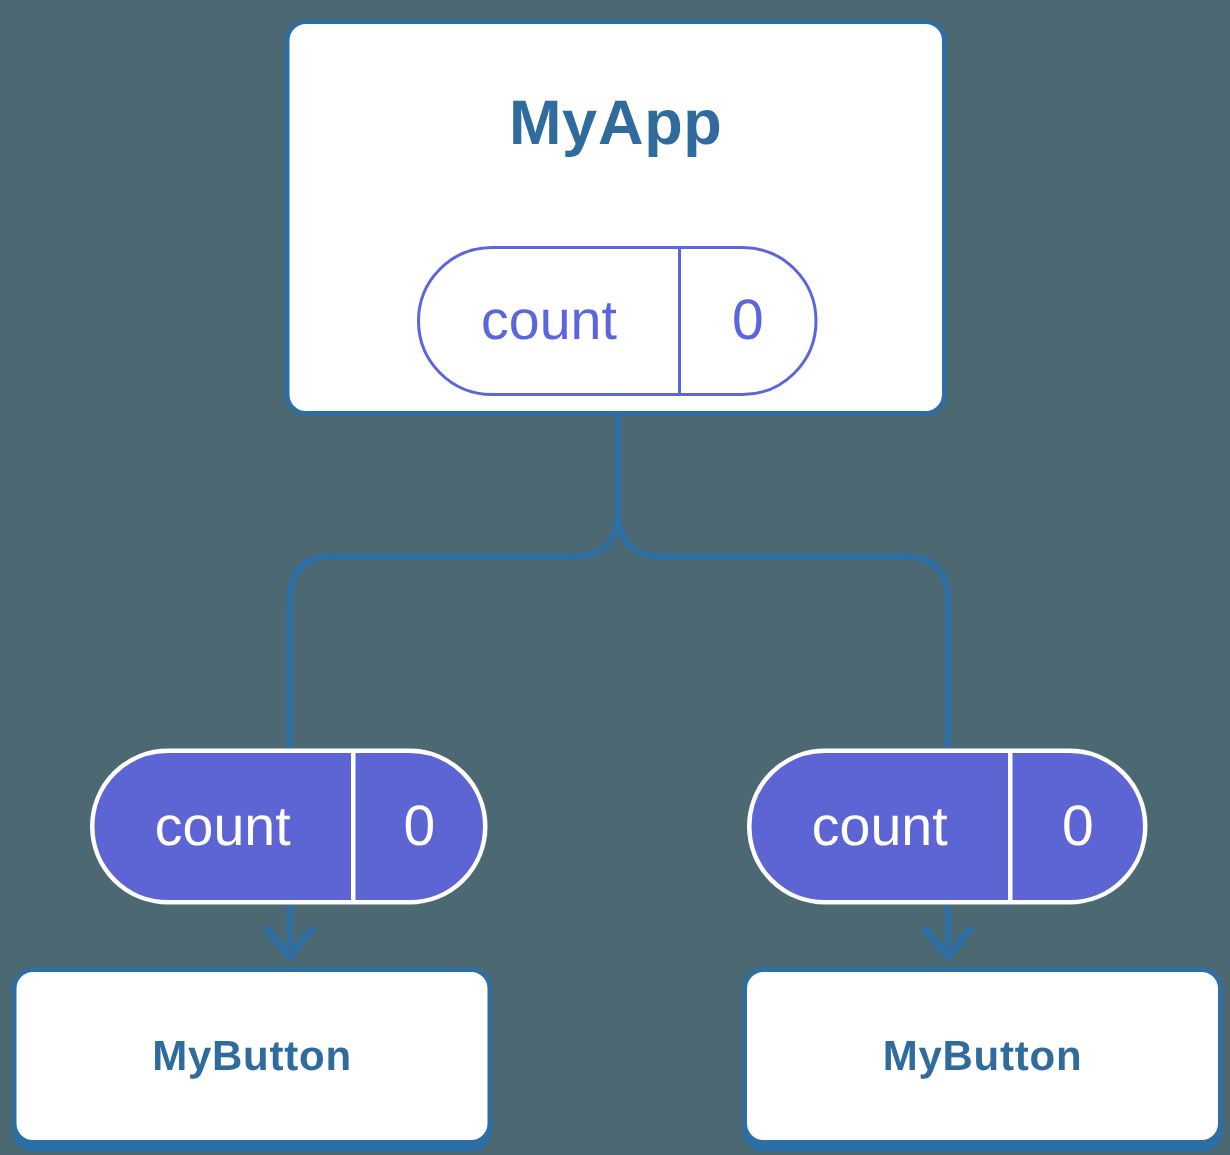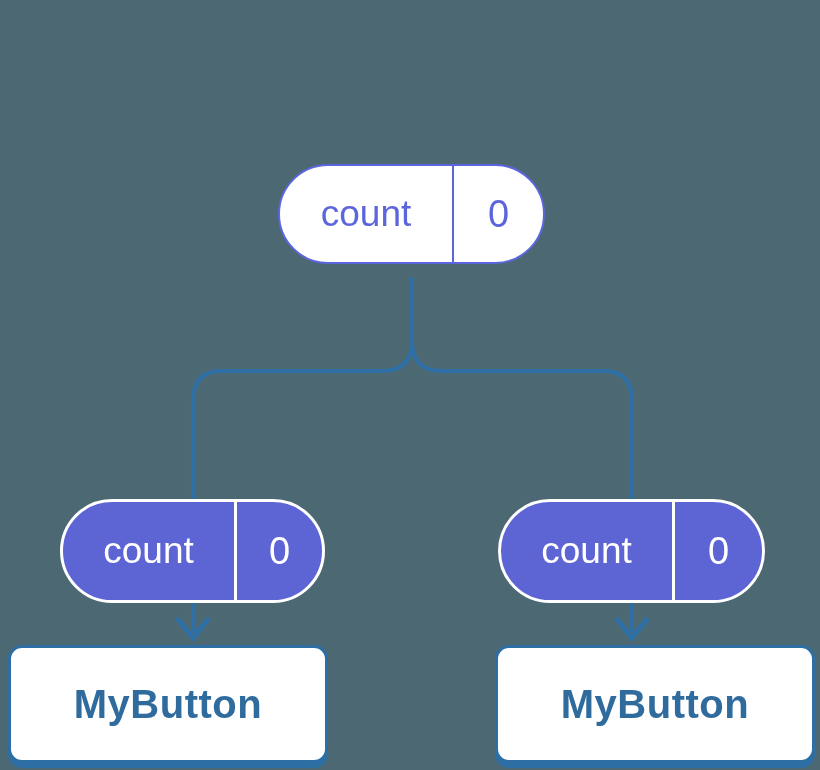--- a/index.html
+++ b/index.html
@@ -56,21 +56,21 @@
     font-size: 42px;
     letter-spacing: 0.5px;
   }
   .node-leaf {
     top: 645px;
     width: 320px;
     height: 118px;
     display: flex;
     align-items: center;
     justify-content: center;
-    font-size: 40px;
+    font-size: 28px;
     letter-spacing: 0.5px;
     box-shadow: 0 5px 0 var(--node-border, #2D6FA5);
   }
   .node-leaf.left  { left: 8px; }
   .node-leaf.right { left: 495px; }
 
   .pill {
     position: absolute;
     box-sizing: border-box;
     border-radius: 60px;
@@ -114,20 +114,23 @@
 
 <div class="canvas">
 
   <svg class="connectors" viewBox="0 0 820 770">
     <path class="connector-line" d="M412 277 L412 341 Q412 371 382 371 L221 371 Q193 371 193 401 L193 632"></path>
     <path class="connector-line" d="M412 277 L412 341 Q412 371 442 371 L604 371 Q632 371 632 401 L632 632"></path>
     <path class="arrowhead" d="M177 618 L193 638 L209 618"></path>
     <path class="arrowhead" d="M616 618 L632 638 L648 618"></path>
   </svg>
 
+  <div class="node node-root">
+    <div class="node-title">MyApp</div>
+  </div>
 
   <div class="pill pill-outline">
     <span class="cell key">count</span>
     <span class="divider"></span>
     <span class="cell value">0</span>
   </div>
 
   <div class="pill pill-filled left">
     <span class="cell key">count</span>
     <span class="divider"></span>

